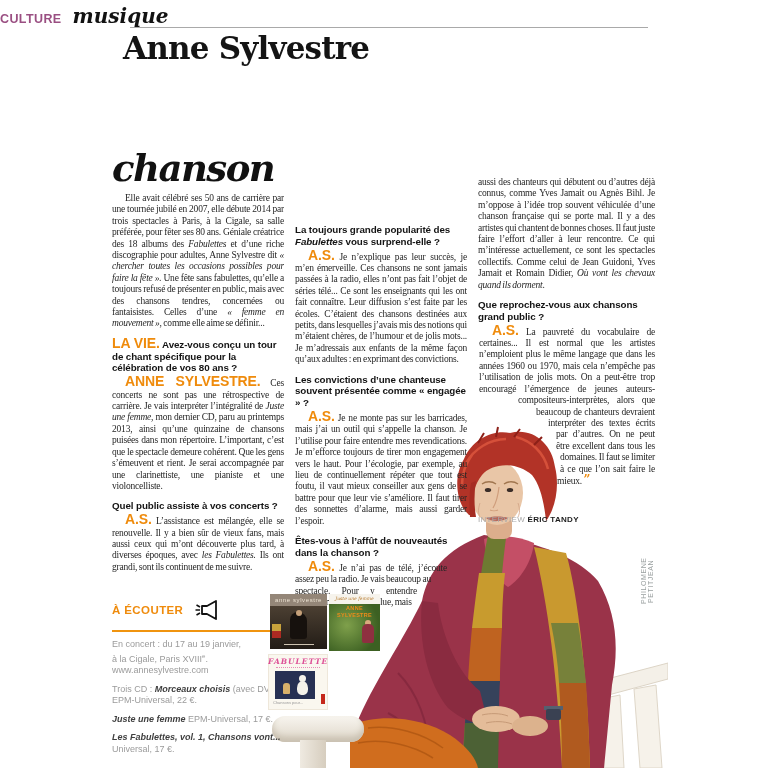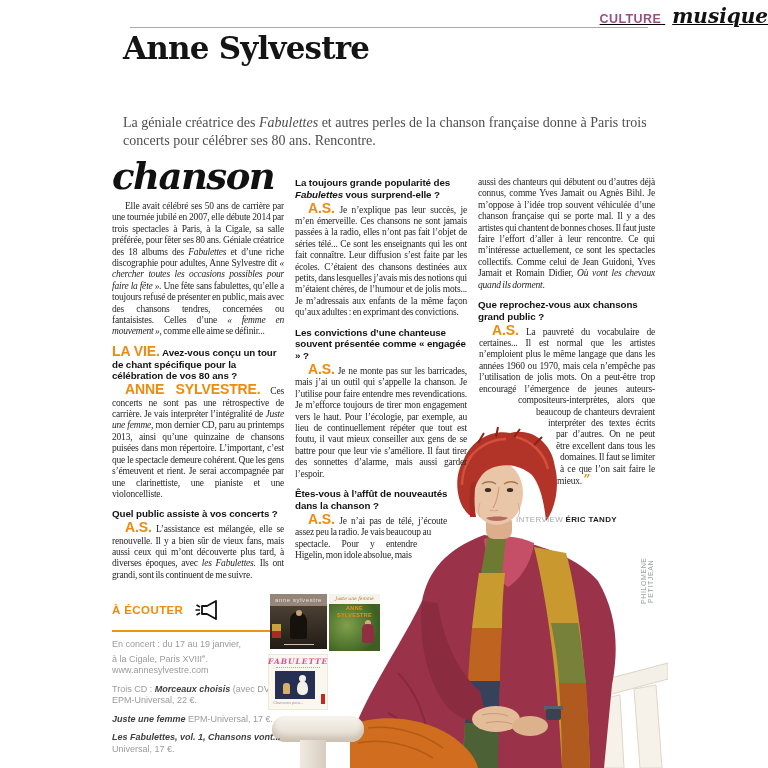--- a/index.html
+++ b/index.html
@@ -1,43 +1,43 @@
 <!DOCTYPE html>
 <html lang="fr"><head>
 <meta charset="utf-8">
 <style>
   html,body{margin:0;padding:0;background:#fff;}
   .page{position:relative;width:768px;height:768px;background:#ffffff;overflow:hidden;
         font-family:"Liberation Serif",serif;-webkit-font-smoothing:antialiased;}
   
-  .kicker{position:absolute;top:4px;left:0;right:0;text-align:right;text-decoration:underline;}
+  .kicker{position:absolute;top:4px;left:0;right:12px;text-align:left;}
   .kicker-section{font:bold 12.5px "Liberation Sans",sans-serif;letter-spacing:.4px;color:#9a4f82;vertical-align:baseline;}
   .kicker-topic{font:bold italic 20px "DejaVu Serif",serif;color:#121212;margin-left:7px;vertical-align:baseline;}
   .kicker-rule{position:absolute;top:27px;left:130px;width:518px;border-top:1px solid #a9a9a9;}
   
   .headline{position:absolute;left:123px;top:33px;font:bold 31px/30px "DejaVu Serif",serif;
             letter-spacing:-.8px;color:#141414;}
   .dek{position:absolute;left:123px;top:100px;width:535px;font:14px/17.5px "Liberation Serif",serif;color:#4e4e4e;}
   .dek em{font-style:italic;}
   
   .col{position:absolute;top:177px;width:172px;}
-  .col1{left:112px;top:158px;height:447px;overflow:hidden;}
-  .col2{left:295px;height:418px;overflow:hidden;}
+  .col1{left:112px;top:150px;height:447px;overflow:hidden;}
+  .col2{left:295px;height:418px;overflow:hidden;margin-top:47px;}
   .col3{left:478px;width:177px;}
   .rubric{font:bold italic 37px/36px "DejaVu Serif",serif;letter-spacing:-1.5px;color:#111;margin:0 0 7px 0;}
   .bodytext{font:9.5px/11.4px "Liberation Serif",serif;letter-spacing:-.2px;word-spacing:-.6px;
             text-align:justify;color:#262626;margin:0;hyphens:auto;}
   .bodytext em{font-style:italic;}
   .indent{text-indent:13px;}
   .q{font:bold 9.8px/11.8px "Liberation Sans",sans-serif;letter-spacing:-.1px;color:#141414;margin:8px 0 2px 0;}
   .alabel,.qlabel{color:#ef8b0c;font-family:"Liberation Sans",sans-serif;font-weight:bold;font-size:14px;letter-spacing:-.1px;}
   .endq{color:#ef8b0c;font-weight:bold;font-size:12px;font-family:"DejaVu Serif",serif;}
   .sp-r{float:right;clear:right;}
   .sp-l{float:left;clear:left;}
-  .byline{clear:both;text-align:center;margin-top:18px;font-family:"Liberation Sans",sans-serif;font-size:8px;letter-spacing:.3px;}
+  .byline{clear:both;text-align:left;margin-top:18px;font-family:"Liberation Sans",sans-serif;font-size:8px;letter-spacing:.3px;}
   .byline .by-pre{color:#a9a9a9;}
   .byline .by-name{color:#1c1c1c;font-weight:bold;}
   
   .listen{position:absolute;left:112px;top:598px;width:170px;font-family:"Liberation Sans",sans-serif;}
   .listen-titlerow{display:flex;align-items:flex-start;gap:11px;}
   .listen-title{font:bold 11.5px "Liberation Sans",sans-serif;color:#ef8b0c;letter-spacing:.4px;padding-top:6px;}
   .listen-rule{border-top:2px solid #f0940f;margin-top:4px;width:158px;}
   .listen p{font:9px/11.5px "Liberation Sans",sans-serif;color:#9b9b9b;margin:7px 0 0 0;}
   .listen .cdtitle{color:#3f3f3f;font-weight:bold;font-style:italic;}
   .listen sup{font-size:6px;vertical-align:super;}
@@ -82,21 +82,20 @@
   <div class="kicker">
     <span class="kicker-section">CULTURE</span>
     <span class="kicker-topic">musique</span>
   </div>
   <div class="kicker-rule"></div>
 
   <h1 class="headline" style="margin:0;">
     <div>Anne Sylvestre</div>
   </h1>
 
-  <p class="dek"><span>La géniale créatrice des </span><em>Fabulettes</em><span> et autres perles de la chanson française donne à Paris trois concerts pour célébrer ses 80 ans. Rencontre.</span></p>
 
   <svg class="photo" viewBox="0 0 330 345">
 
     <polygon points="246,262 330,240 330,256 248,278" fill="#f4f0e8" stroke="#dcd4c6" stroke-width="1"></polygon>
     <polygon points="262,276 282,272 286,345 266,345" fill="#f6f2ea" stroke="#ded6c8" stroke-width="1"></polygon>
     <polygon points="296,266 318,262 324,345 302,345" fill="#f6f2ea" stroke="#ded6c8" stroke-width="1"></polygon>
 
     <path d="M146,112 C108,126 90,148 84,178 C66,216 34,262 18,302 L12,345 L266,345 L274,262 C281,226 279,190 260,158 C238,132 192,117 146,112 Z" fill="#9a3349"></path>
     <path d="M60,250 C80,270 90,300 92,330 M230,180 C240,220 246,280 246,340 M50,290 C70,300 82,320 86,345" stroke="#7c2338" stroke-width="2" fill="none" opacity=".6"></path>
 

